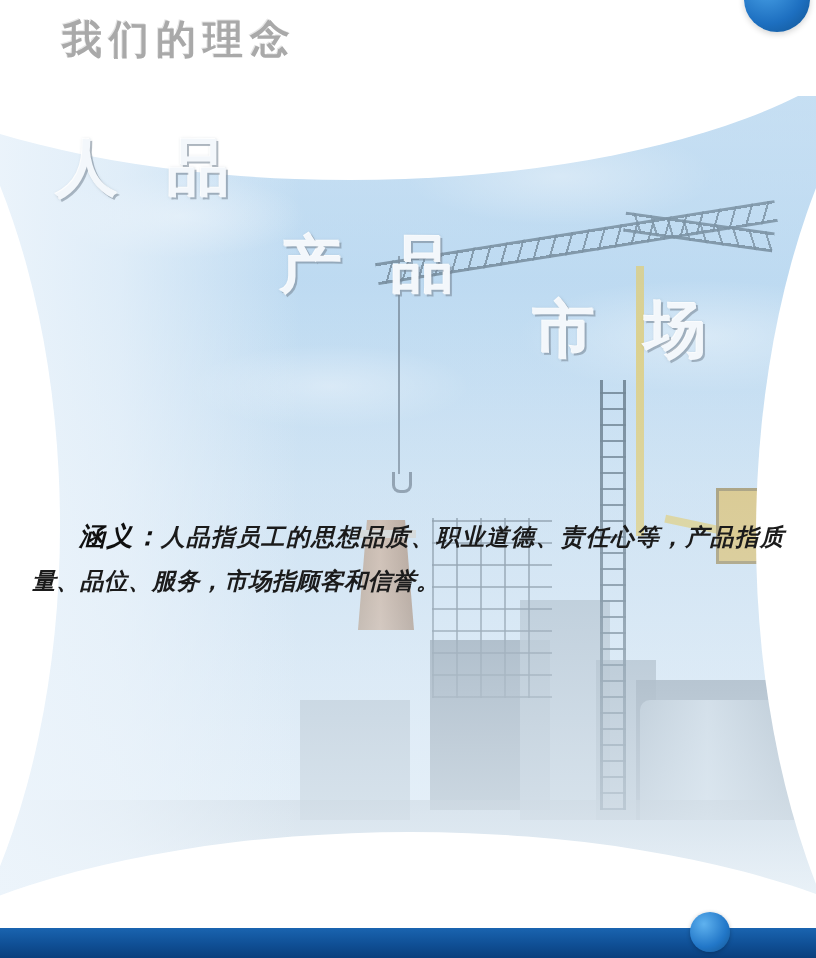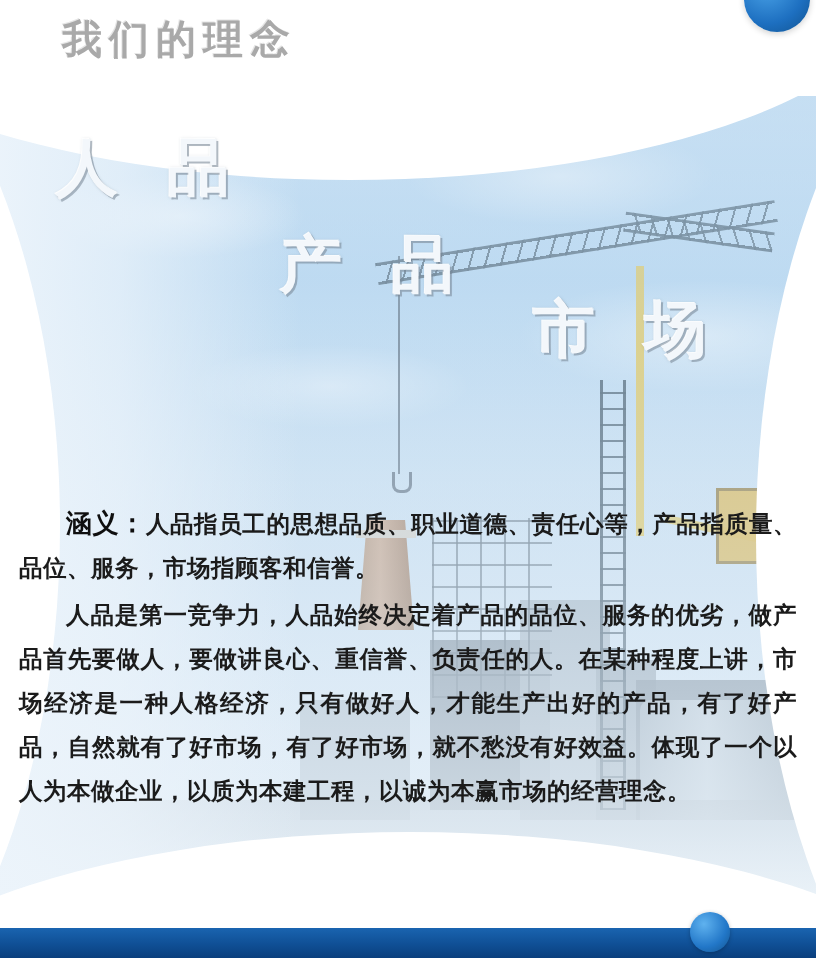--- a/index.html
+++ b/index.html
@@ -308,21 +308,21 @@
     top: 498px;
     width: 784px;
     color: #1b1b1b;
     font-size: 23.5px;
     line-height: 44px;
     font-weight: bold;
     font-family: "DejaVu Sans", "Liberation Sans", sans-serif;
     text-align: justify;
     letter-spacing: 0.5px;
   }
-  .copy p { margin: 3px; text-indent: 2em; }
+  .copy p { margin: 16px; text-indent: 2em; font-style: italic; }
   .copy .lead {
     font-size: 26px;
     color: #0f0f0f;
   }
 
   
   .bottom-strip {
     position: absolute;
     left: 0;
     bottom: 0;
@@ -388,19 +388,18 @@
   </div>
 
   <div class="keyword kw-1">人 品</div>
   <div class="keyword kw-2">产 品</div>
   <div class="keyword kw-3">市 场</div>
 
   <div class="copy">
     <p>
       <span class="lead">涵义：</span><span>人品指员工的思想品质、职业道德、责任心等，产品指质量、品位、服务，市场指顾客和信誉。</span>
     </p>
-    <p>人品是第一竞争力，人品始终决定着产品的品位、服务的优劣，做产品首先要做人，要做讲良心、重信誉、负责任的人。在某种程度上讲，市场经济是一种人格经济，只有做好人，才能生产出好的产品，有了好产品，自然就有了好市场，有了好市场，就不愁没有好效益。体现了一个以人为本做企业，以质为本建工程，以诚为本赢市场的经营理念。</p>
   </div>
 
   <div class="bottom-strip"></div>
   <div class="bottom-dot"></div>
 
 </div>
 
 </body></html>

